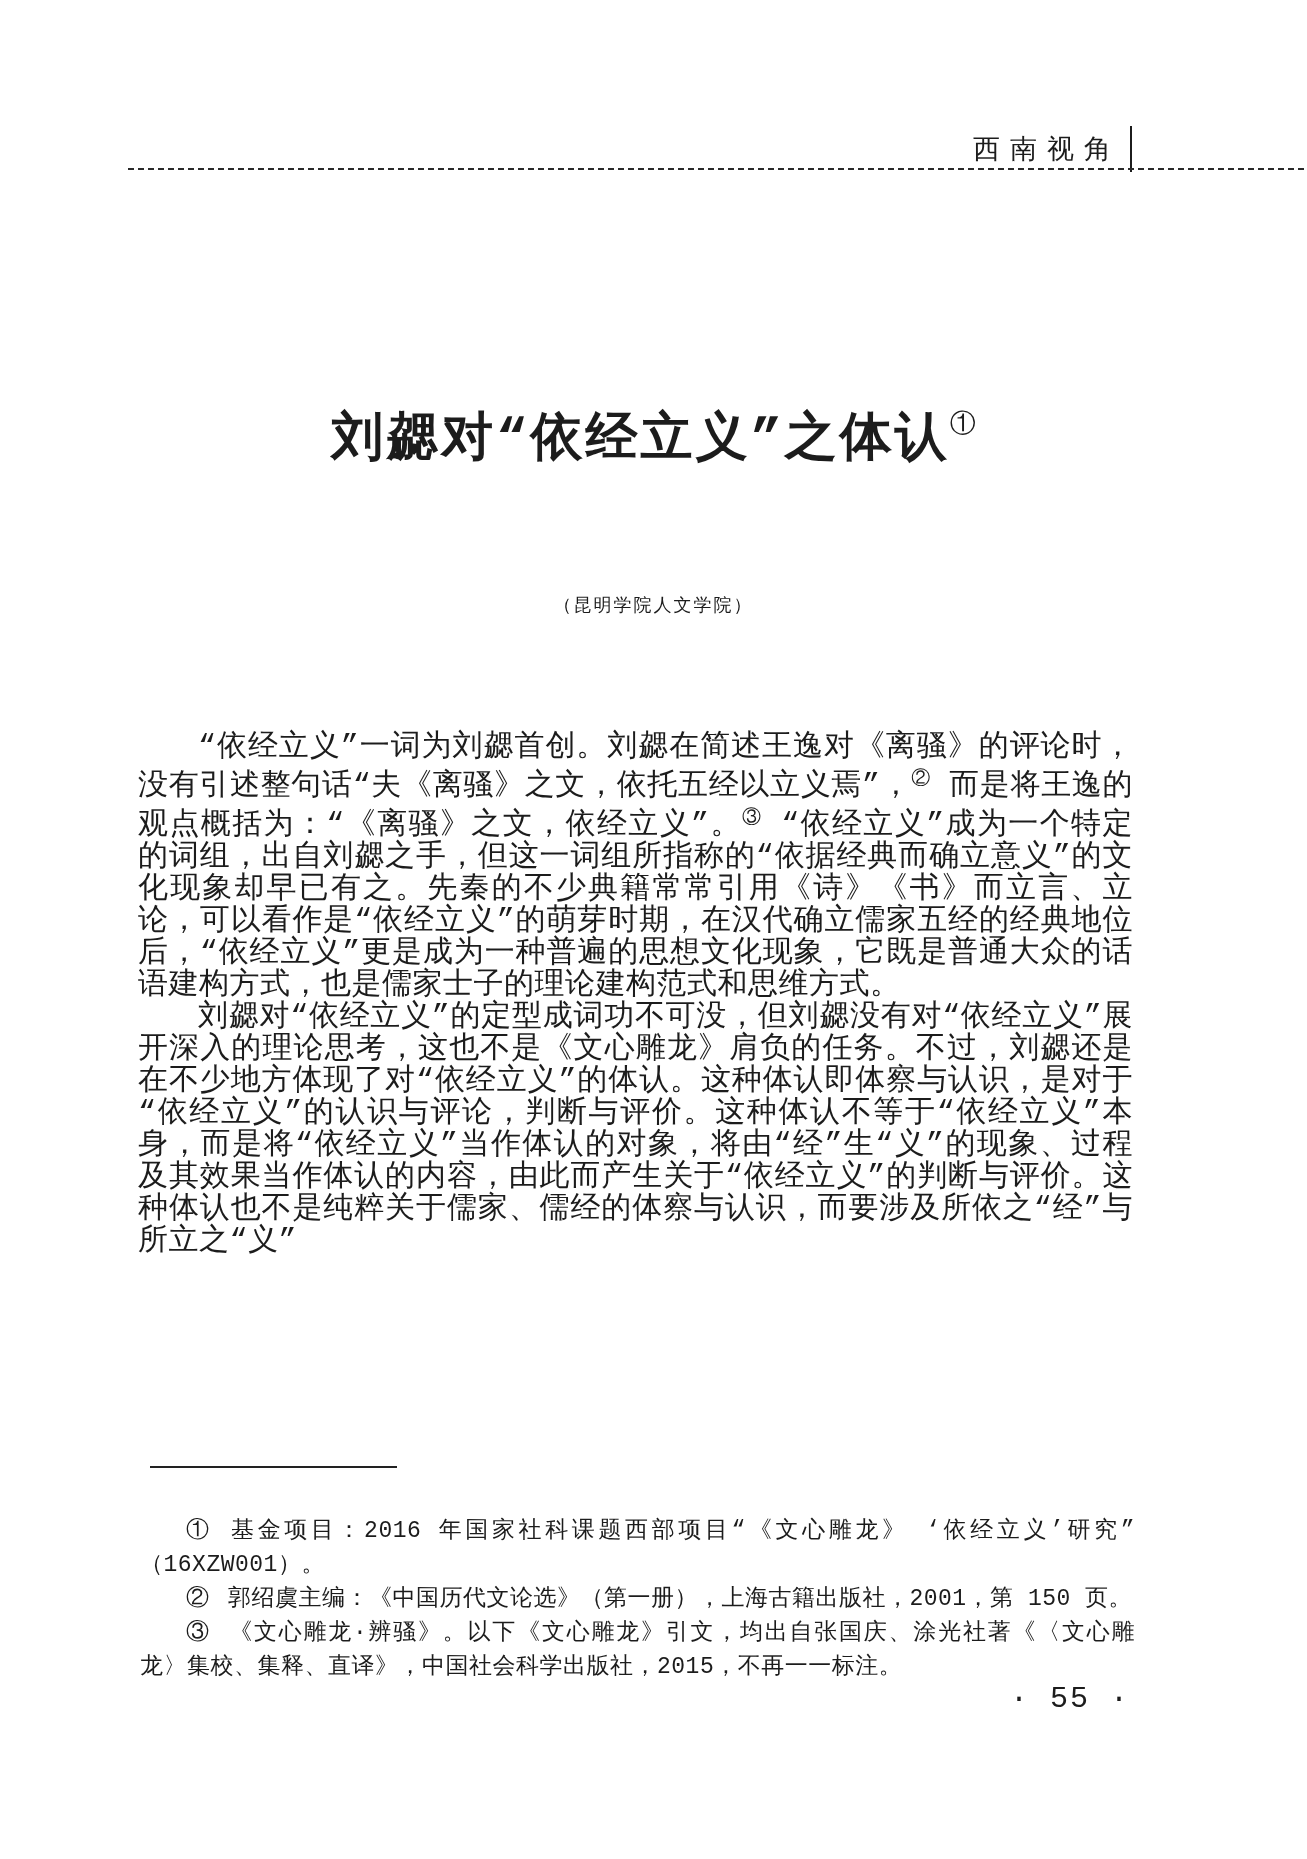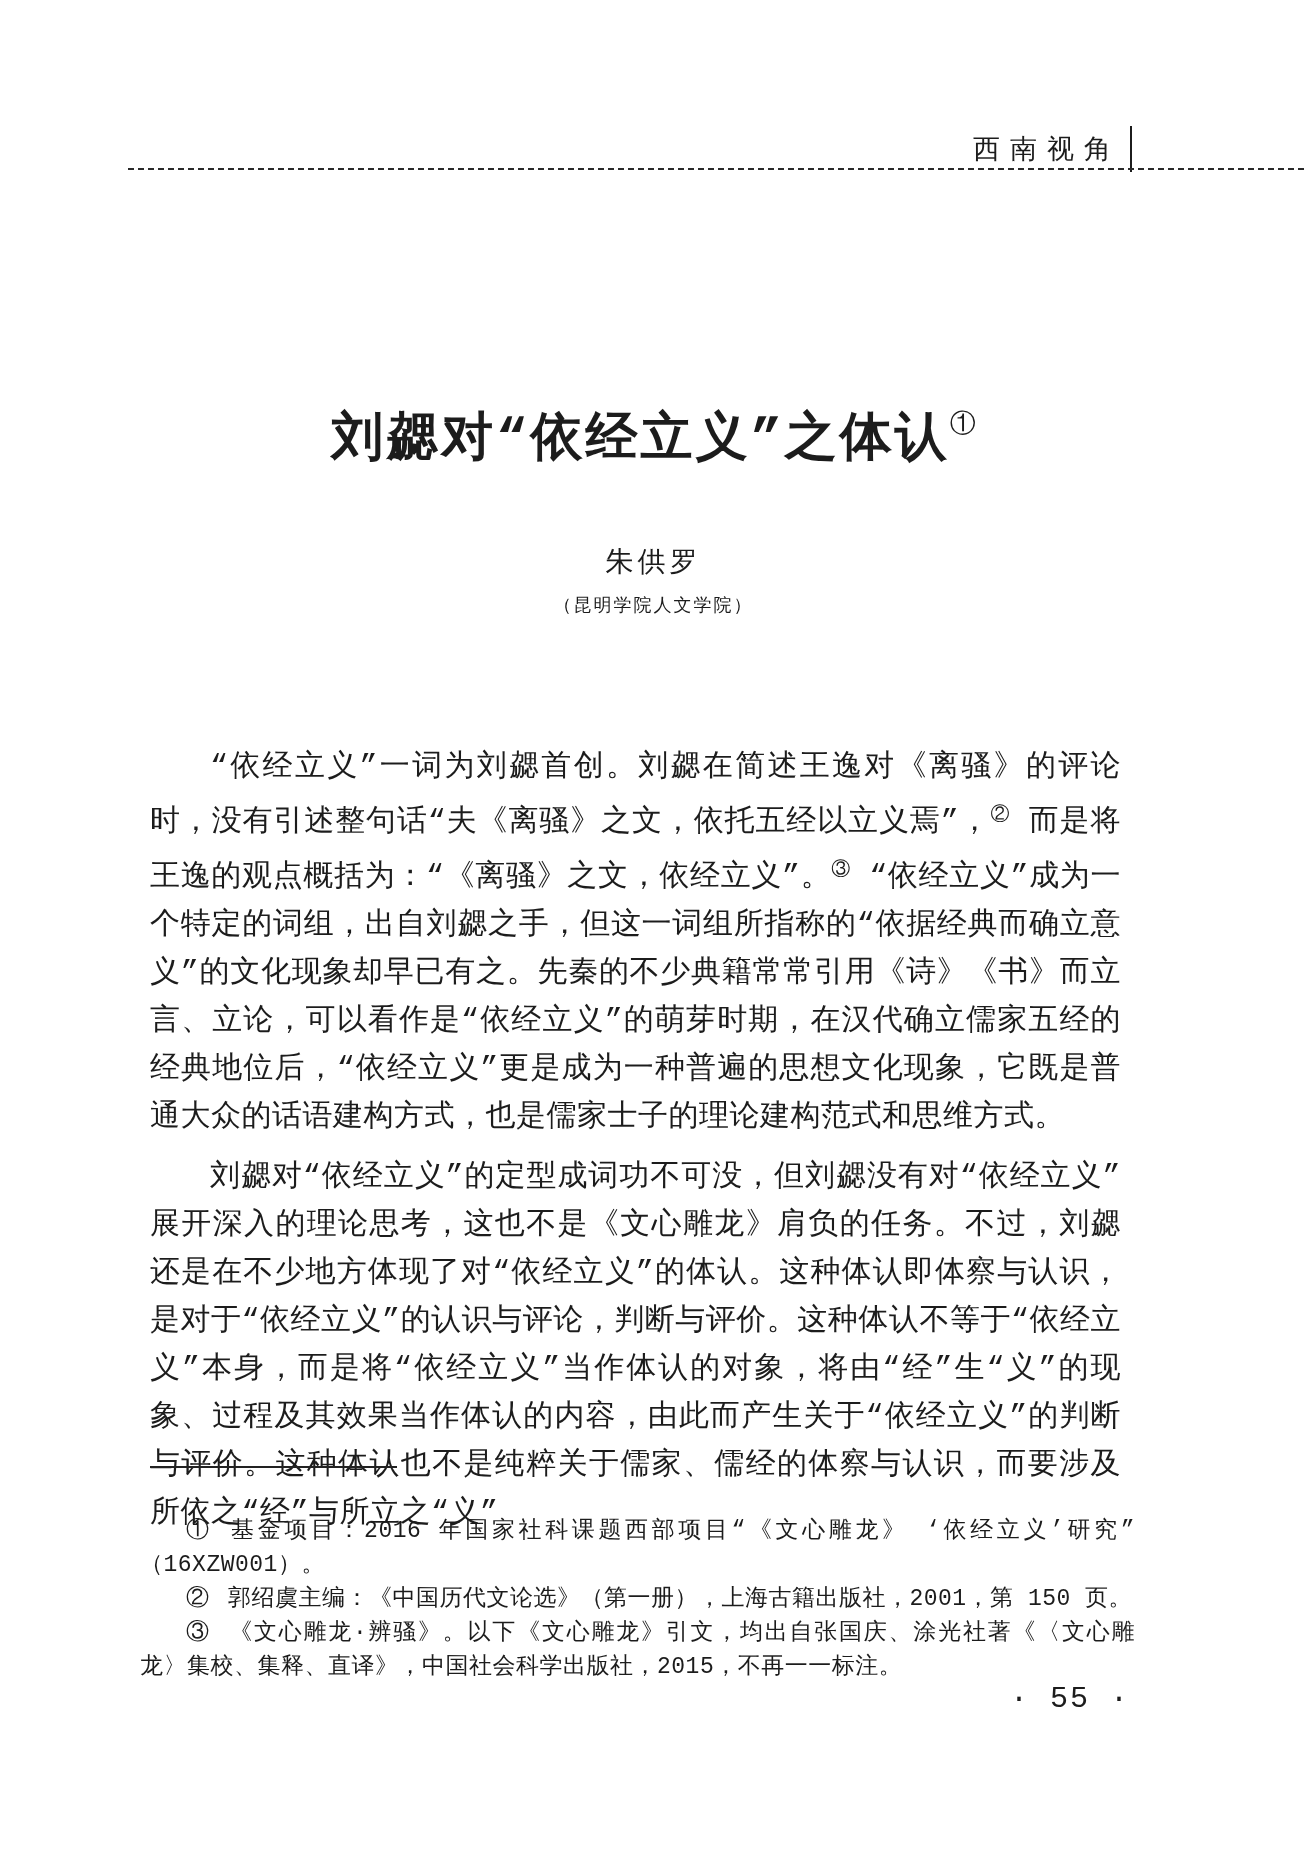--- a/index.html
+++ b/index.html
@@ -84,23 +84,23 @@
   }
 
   
   .body-block {
     position: absolute;
     top: 731px;
     left: 138px;
     width: 995px;
   }
   .body-para {
-    margin: 12px;
+    margin: 0;
     font-size: 30px;
-    line-height: 48px;
+    line-height: 32px;
     letter-spacing: 0.5px;
     text-align: justify;
     text-indent: 2em;
   }
   .body-para sup {
     font-size: 19px;
     vertical-align: 10px;
     letter-spacing: 0;
   }
 
@@ -146,21 +146,20 @@
 <body>
 
 <div class="page">
 
   <span class="header-label">西南视角</span>
   <span class="header-bar"></span>
   <div class="dashed-rule"></div>
 
   <h1 class="title"><span>刘勰对“依经立义”之体认</span><sup>①</sup></h1>
 
-  <div class="author">朱供罗</div>
 
   <div class="affiliation">（昆明学院人文学院）</div>
 
   <div class="body-block">
     <p class="body-para"><span>“依经立义”一词为刘勰首创。刘勰在简述王逸对《离骚》的评论时，没有引述整句话“夫《离骚》之文，依托五经以立义焉”，</span><sup>②</sup><span> 而是将王逸的观点概括为：“《离骚》之文，依经立义”。</span><sup>③</sup><span> “依经立义”成为一个特定的词组，出自刘勰之手，但这一词组所指称的“依据经典而确立意义”的文化现象却早已有之。先秦的不少典籍常常引用《诗》《书》而立言、立论，可以看作是“依经立义”的萌芽时期，在汉代确立儒家五经的经典地位后，“依经立义”更是成为一种普遍的思想文化现象，它既是普通大众的话语建构方式，也是儒家士子的理论建构范式和思维方式。</span></p>
 
     <p class="body-para">刘勰对“依经立义”的定型成词功不可没，但刘勰没有对“依经立义”展开深入的理论思考，这也不是《文心雕龙》肩负的任务。不过，刘勰还是在不少地方体现了对“依经立义”的体认。这种体认即体察与认识，是对于“依经立义”的认识与评论，判断与评价。这种体认不等于“依经立义”本身，而是将“依经立义”当作体认的对象，将由“经”生“义”的现象、过程及其效果当作体认的内容，由此而产生关于“依经立义”的判断与评价。这种体认也不是纯粹关于儒家、儒经的体察与认识，而要涉及所依之“经”与所立之“义”</p>
   </div>
 
   <div class="fn-rule"></div>

